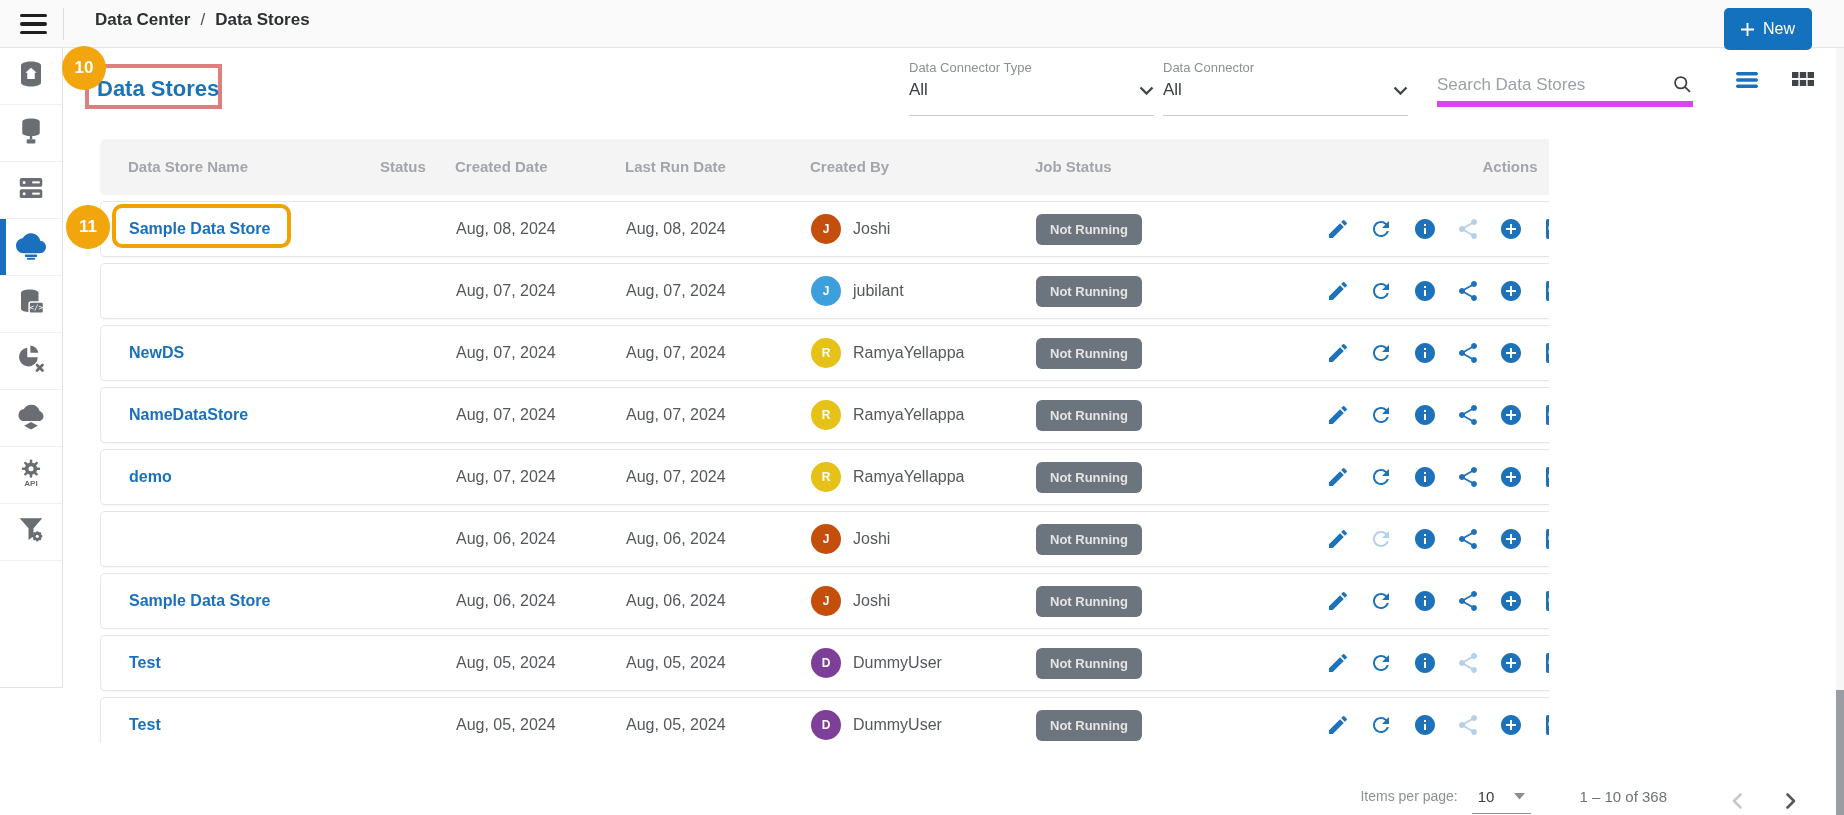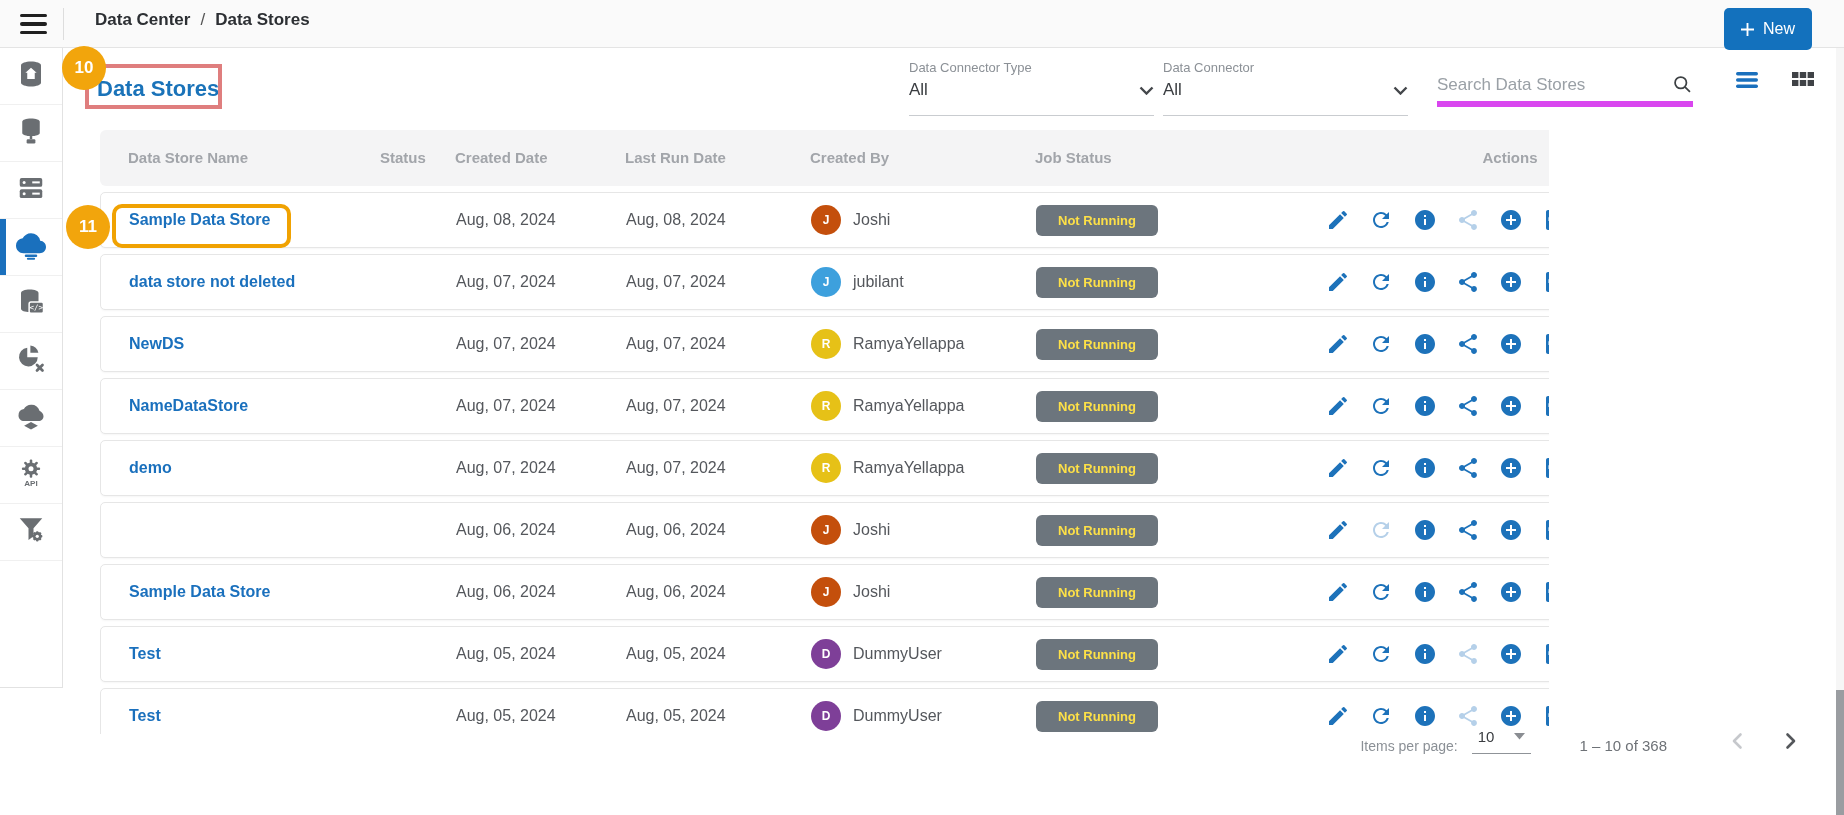--- a/index.html
+++ b/index.html
@@ -45,46 +45,46 @@
   .searchbox { position:absolute; left:1374px; top:26px; width:256px;
     display:flex; align-items:center; border-bottom:6px solid #d946ef; padding-bottom:6px; }
   .searchbox input { flex:1; border:none; outline:none; font-size:17px;
     font-family:"Liberation Sans",sans-serif; color:#3a3d41; background:transparent; }
   .searchbox input::placeholder { color:#9aa0a6; }
   .searchbox svg { width:21px; height:21px; stroke:#3c4043; stroke-width:2; fill:none; }
   .view-toggle { position:absolute; top:18px; width:28px; height:28px; cursor:pointer; }
   .view-list { left:1670px; } .view-grid { left:1726px; }
   .view-toggle svg { width:28px; height:28px; }
   
-  .list-viewport { position:absolute; left:37px; top:82px; width:1449px; height:604px; overflow:hidden; }
+  .list-viewport { position:absolute; left:37px; top:91px; width:1449px; height:604px; overflow:hidden; }
   .table-head { position:absolute; left:0; top:0; width:1705px; height:56px;
     background:#f4f4f5; border-radius:6px; }
   .table-head span { position:absolute; line-height:56px; font-size:15px;
     font-weight:700; color:#a2a5aa; }
   .h-name{left:28px} .h-status{left:280px} .h-created{left:355px} .h-lastrun{left:525px}
   .h-user{left:710px} .h-job{left:935px} .h-actions{left:1225px; width:370px; text-align:center;}
   .row-card { position:absolute; left:0; width:1705px; height:56px; background:#fff;
     border:1px solid #e6e6e6; border-radius:5px; box-shadow:0 1px 2px rgba(0,0,0,0.04); }
   .row-card > div { position:absolute; top:0; height:100%; display:flex; align-items:center; }
   .c-name  { left:28px; color:#1a70bd; font-weight:700; font-size:16px; cursor:pointer; }
   .c-created { left:355px; color:#54575c; font-size:16px; }
   .c-lastrun { left:525px; color:#54575c; font-size:16px; }
   .c-user { left:710px; gap:12px; color:#54575c; font-size:16px; }
   .avatar { width:30px; height:30px; border-radius:50%; color:#fff; font-size:12px;
     font-weight:700; display:flex; align-items:center; justify-content:center; }
   .c-job { left:935px; }
-  .job-badge { background:#6c757d; color:#fde047; font-size:13px; font-weight:700;
-    padding:8px 22px; border-radius:6px; }
+  .job-badge { background:#6c757d; color:#e5e5e5; font-size:13px; font-weight:700;
+    padding:8px 14px; border-radius:6px; }
   .c-actions { left:1225px; width:370px; justify-content:space-between; }
   .action { width:24px; height:24px; cursor:pointer; }
   .action svg { width:24px; height:24px; fill:#1d72ba; }
   .action.danger svg { fill:#ee4034; }
   .action.disabled svg { fill:#b5d0e9; }
   
-  .pagination { position:absolute; right:41px; top:680px; display:flex; align-items:flex-end; }
+  .pagination { position:absolute; right:41px; top:740px; display:flex; align-items:flex-start; }
   .pagination .plabel { font-size:14px; color:#8b9096; }
   .page-size { display:flex; align-items:center; gap:20px; margin-left:14px;
     padding:0 6px 8px 6px; border-bottom:1px solid #8f9398; cursor:pointer; }
   .page-size .pval { font-size:15px; color:#3a3d41; }
   .page-size svg { width:11px; height:7px; fill:#8a8d92; }
   .prange { font-size:15px; color:#6e7277; margin-left:48px; }
   .pchev { width:26px; height:26px; cursor:pointer; }
   .pchev svg { width:26px; height:26px; fill:none; stroke-width:2.6; stroke-linecap:round; stroke-linejoin:round; }
   .pchev.prev { margin-left:58px; } .pchev.prev svg { stroke:#c6c8cc; }
   .pchev.next { margin-left:26px; } .pchev.next svg { stroke:#54575b; }
@@ -302,21 +302,20 @@
             <span class="action disabled"><svg viewBox="0 0 24 24">
                 <path d="M15 19v-2H8.41L20 5.41 18.59 4 7 15.59V9H5v10h10z"></path>
               </svg></span>
             <span class="action danger"><svg viewBox="0 0 24 24">
                 <path d="M6 19c0 1.1.9 2 2 2h8c1.1 0 2-.9 2-2V7H6v12zM19 4h-3.5l-1-1h-5l-1 1H5v2h14V4z"></path>
               </svg></span>
           </div>
   </div>
 
   <div class="row-card" style="top: 124px;">
-    <div class="c-name">data store not deleted</div>
     <div class="c-created">Aug, 07, 2024</div>
     <div class="c-lastrun">Aug, 07, 2024</div>
     <div class="c-user">
       <span class="avatar" style="background: rgb(61, 160, 221);">J</span>
       <span class="uname">jubilant</span>
     </div>
     <div class="c-job">
       <span class="job-badge">Not Running</span>
     </div>
     <div class="c-actions">

